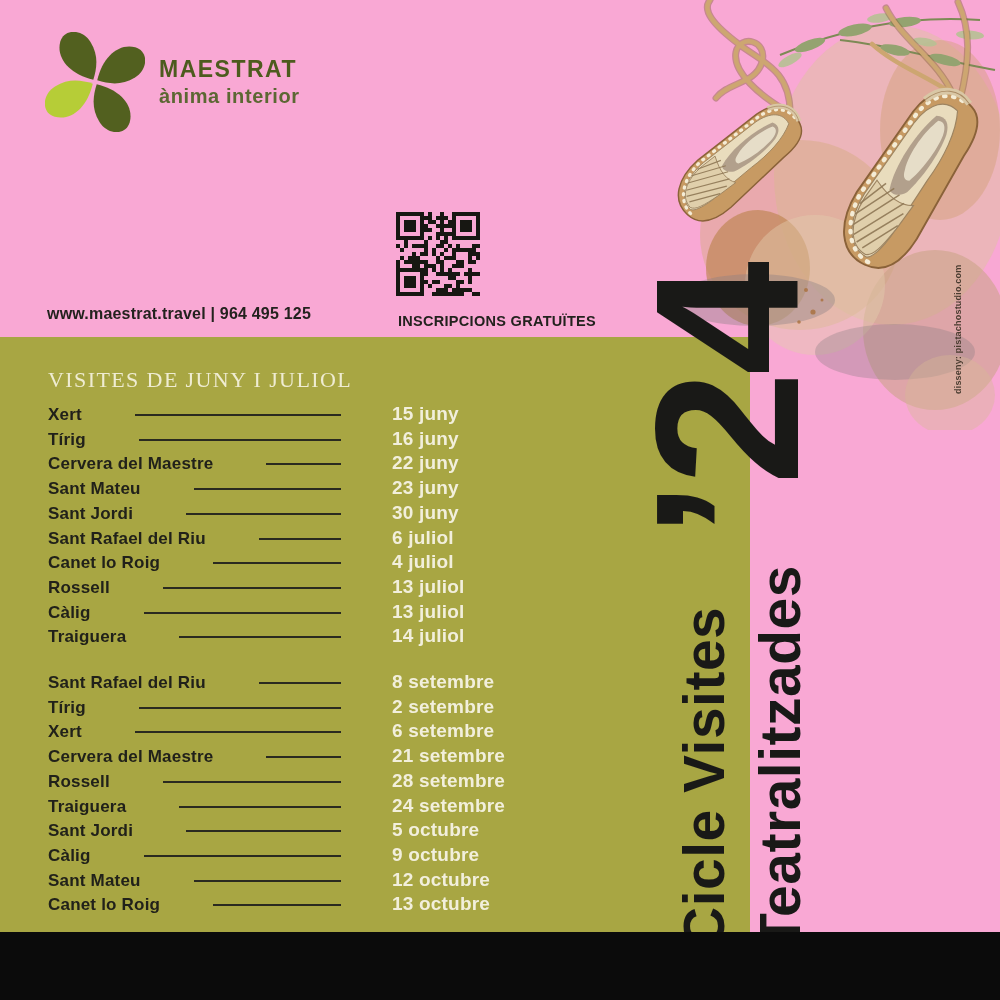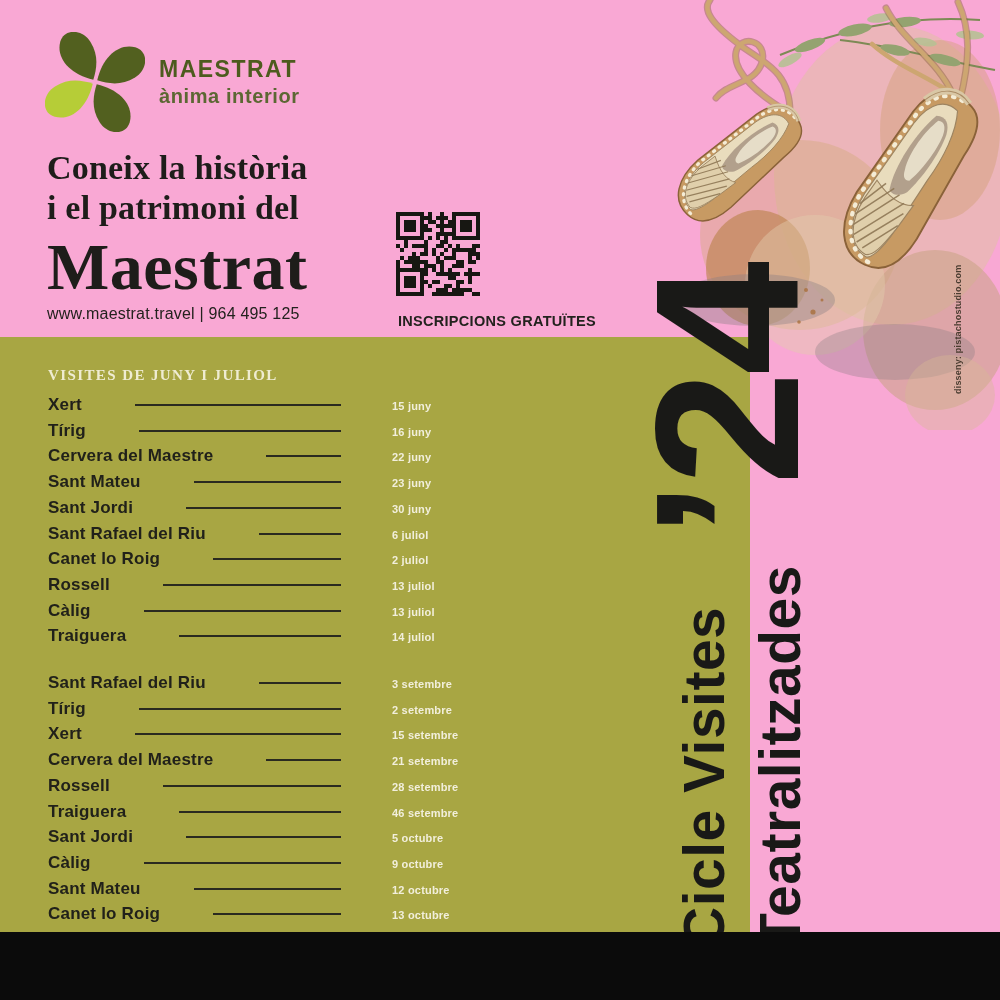--- a/index.html
+++ b/index.html
@@ -17,37 +17,37 @@
   
   .brand { position:absolute; left:45px; top:32px; display:flex; align-items:center; gap:14px; }
   .brand-clover { width:100px; height:100px; }
   .brand-name { font-size:23px; font-weight:700; letter-spacing:1.5px; color:#4d5b1e; }
   .brand-tagline { font-size:20px; font-weight:700; letter-spacing:0.6px; color:#5c6733; margin-top:2px; }
 
   
   .title-block { position:absolute; left:47px; top:148px; font-family:"Liberation Serif", serif; color:#1e1d1a; }
   .title-line { font-size:34px; line-height:40px; font-weight:700; letter-spacing:0.2px; }
   .title-big { font-size:66px; line-height:70px; font-weight:700; margin-top:4px; letter-spacing:0.5px; }
-  .contact { position:absolute; left:47px; top:305px; font-size:16px; font-weight:400; color:#23221e; letter-spacing:0.2px; }
+  .contact { position:absolute; left:47px; top:305px; font-size:16px; font-weight:700; color:#23221e; letter-spacing:0.2px; }
 
   
   .qr-block { position:absolute; left:396px; top:212px; width:200px;text-align:right; }
   .qr-svg { width:84px; height:84px; display:block; }
   .qr-caption { margin-top:17px; font-size:14.5px; font-weight:700; color:#23221e; letter-spacing:0.3px; white-space:nowrap; }
 
   
   .green-panel { position:absolute; left:0; top:337px; width:750px; height:595px; background:#a8a643; padding:30px 0 0 48px; }
   .visit-section { width:452px; }
   .visit-section + .visit-section { margin-top:21px; }
-  .section-heading { font-family:"Liberation Serif", serif; font-size:15px; font-weight:700; color:#efecd2; letter-spacing:1.4px; margin-bottom:9px; }
+  .section-heading { font-family:"Liberation Serif", serif; font-size:22px; font-weight:400; color:#efecd2; letter-spacing:1.4px; margin-bottom:9px; }
   ul.visit-list { list-style:none; }
   .row { display:flex; align-items:baseline; line-height:23.7px;gap:41px; }
   .town { font-size:17px; font-weight:700; color:#21211a; letter-spacing:0.2px; white-space:nowrap; }
   .leader { flex:1; border-bottom:2px solid #2a2a20; margin:0 10px 0 12px; transform:translateY(-4px); min-width:30px; }
-  .date { width:108px; font-size:11px; font-weight:700; color:#f2efdc; letter-spacing:0.2px; white-space:nowrap; }
+  .date { width:108px; font-size:19px; font-weight:700; color:#f2efdc; letter-spacing:0.2px; white-space:nowrap; }
 
   
   .rot-year {
     position:absolute; left:650px; top:538px; width:330px;
     transform-origin:0 0; transform:rotate(-90deg);
     font-size:205px; line-height:0.75; font-weight:700; color:#191917; letter-spacing:-4px;
   }
   .rot-title {
     position:absolute; left:666px; top:948px; width:430px;
     transform-origin:0 0; transform:rotate(-90deg);
@@ -151,25 +151,20 @@
         <path d="M48 48 C 24 46 8 32 10 15 C 12 1 30 -1 40 11 C 50 23 50 36 48 48 Z" fill="#52601f" transform="rotate(188 50 50)"></path>
         <path d="M48 48 C 24 46 8 32 10 15 C 12 1 30 -1 40 11 C 50 23 50 36 48 48 Z" fill="#b6cd37" transform="rotate(278 50 50)"></path>
       </g>
     </svg>
     <div class="brand-text">
       <div class="brand-name">MAESTRAT</div>
       <div class="brand-tagline">ànima interior</div>
     </div>
   </header>
 
-  <div class="title-block">
-    <div class="title-line">Coneix la història</div>
-    <div class="title-line">i el patrimoni del</div>
-    <div class="title-big">Maestrat</div>
-  </div>
   <div class="contact">www.maestrat.travel | 964 495 125</div>
 
   <div class="qr-block">
     <svg class="qr-svg" viewBox="0 0 84 84" fill="#171712" xmlns="http://www.w3.org/2000/svg">
         <rect x="0" y="0" width="4" height="4"></rect>
         <rect x="4" y="0" width="4" height="4"></rect>
         <rect x="8" y="0" width="4" height="4"></rect>
         <rect x="12" y="0" width="4" height="4"></rect>
         <rect x="16" y="0" width="4" height="4"></rect>
         <rect x="20" y="0" width="4" height="4"></rect>
@@ -441,21 +436,21 @@
             <span class="date">30 juny</span>
           </li>
           <li class="row">
             <span class="town">Sant Rafael del Riu</span>
             <span class="leader"></span>
             <span class="date">6 juliol</span>
           </li>
           <li class="row">
             <span class="town">Canet lo Roig</span>
             <span class="leader"></span>
-            <span class="date">2 juliol</span>
+            <span class="date">4 juliol</span>
           </li>
           <li class="row">
             <span class="town">Rossell</span>
             <span class="leader"></span>
             <span class="date">13 juliol</span>
           </li>
           <li class="row">
             <span class="town">Càlig</span>
             <span class="leader"></span>
             <span class="date">13 juliol</span>
@@ -465,46 +460,46 @@
             <span class="leader"></span>
             <span class="date">14 juliol</span>
           </li>
         </ul>
     </section>
     <section class="visit-section">
       <ul class="visit-list">
           <li class="row">
             <span class="town">Sant Rafael del Riu</span>
             <span class="leader"></span>
-            <span class="date">3 setembre</span>
+            <span class="date">8 setembre</span>
           </li>
           <li class="row">
             <span class="town">Tírig</span>
             <span class="leader"></span>
             <span class="date">2 setembre</span>
           </li>
           <li class="row">
             <span class="town">Xert</span>
             <span class="leader"></span>
-            <span class="date">15 setembre</span>
+            <span class="date">6 setembre</span>
           </li>
           <li class="row">
             <span class="town">Cervera del Maestre</span>
             <span class="leader"></span>
             <span class="date">21 setembre</span>
           </li>
           <li class="row">
             <span class="town">Rossell</span>
             <span class="leader"></span>
             <span class="date">28 setembre</span>
           </li>
           <li class="row">
             <span class="town">Traiguera</span>
             <span class="leader"></span>
-            <span class="date">46 setembre</span>
+            <span class="date">24 setembre</span>
           </li>
           <li class="row">
             <span class="town">Sant Jordi</span>
             <span class="leader"></span>
             <span class="date">5 octubre</span>
           </li>
           <li class="row">
             <span class="town">Càlig</span>
             <span class="leader"></span>
             <span class="date">9 octubre</span>

